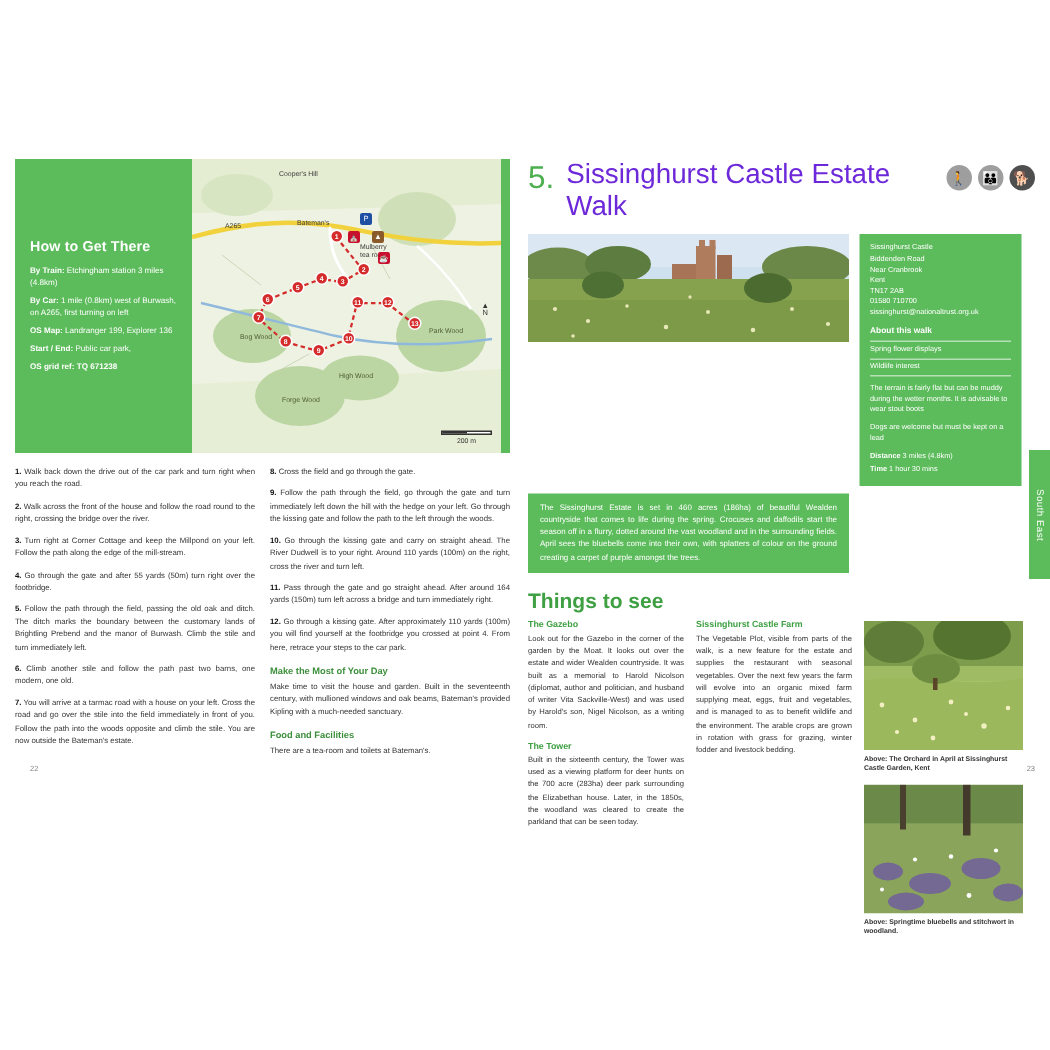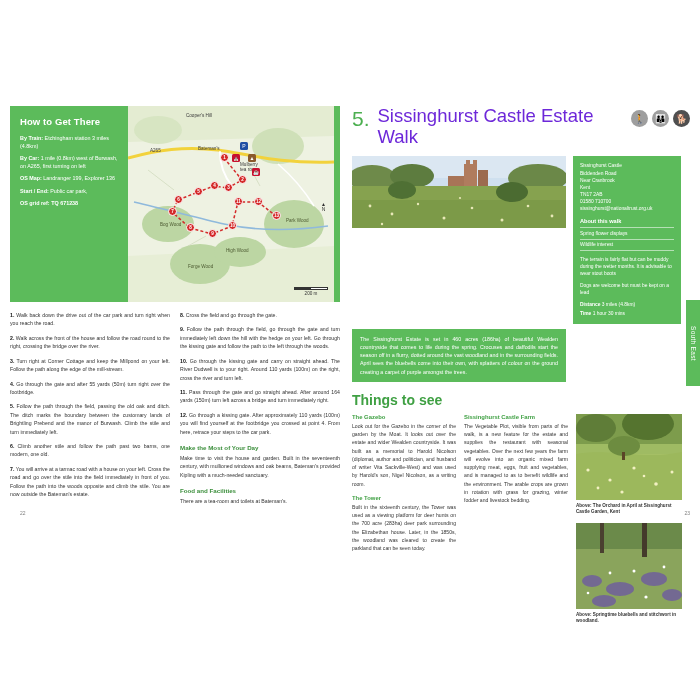--- a/index.html
+++ b/index.html
@@ -19,20 +19,21 @@
     width: 330px; height: 488px;
     background: #ffffff;
   }
 
   .howto-box {
     position: relative;
     margin: 0; width: 330px; height: 196px;
     background: #5cb85c;
     background: #5cbb5b;
     display: flex;
+    align-items: center;
   }
   .howto-left {
     width: 118px; padding: 10px 6px 6px 10px; color: #ffffff;
   }
   .howto-title {
     font-size: 9.5px; font-weight: bold; margin-bottom: 7px; letter-spacing: .1px;
   }
   .howto-line { font-size: 5.4px; line-height: 1.5; margin-bottom: 4px; }
   .howto-line b { font-weight: bold; }
 

